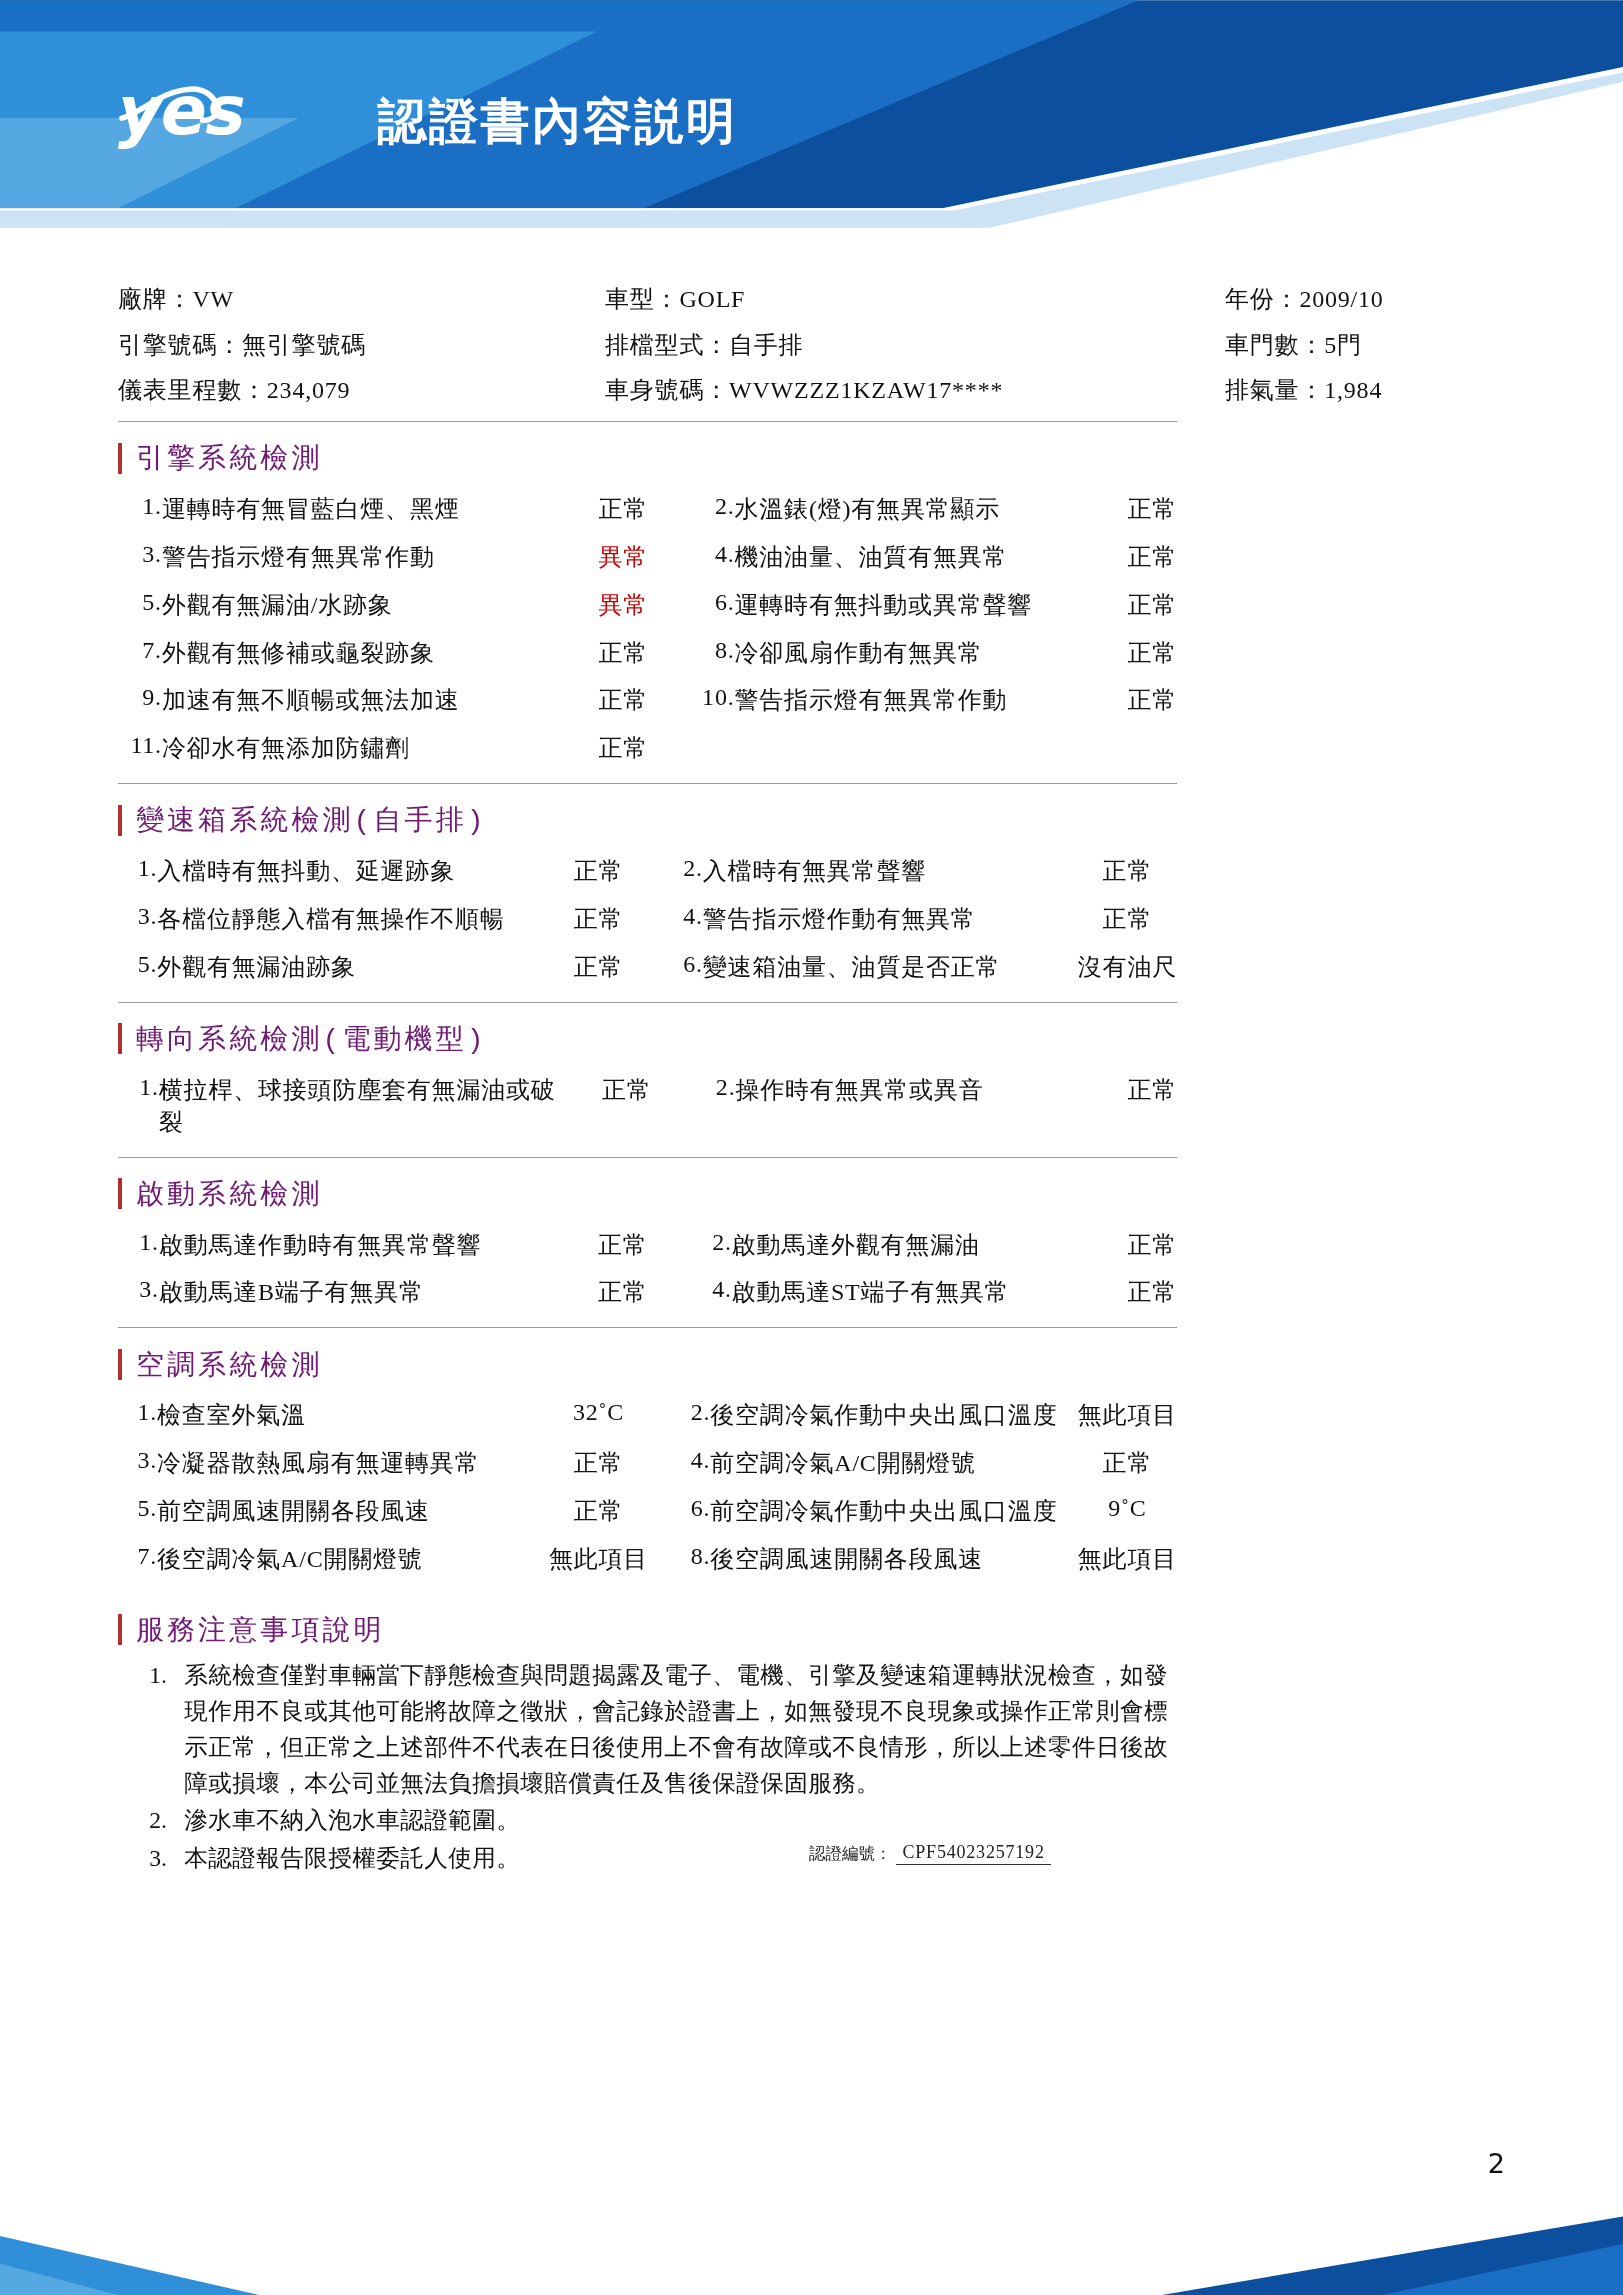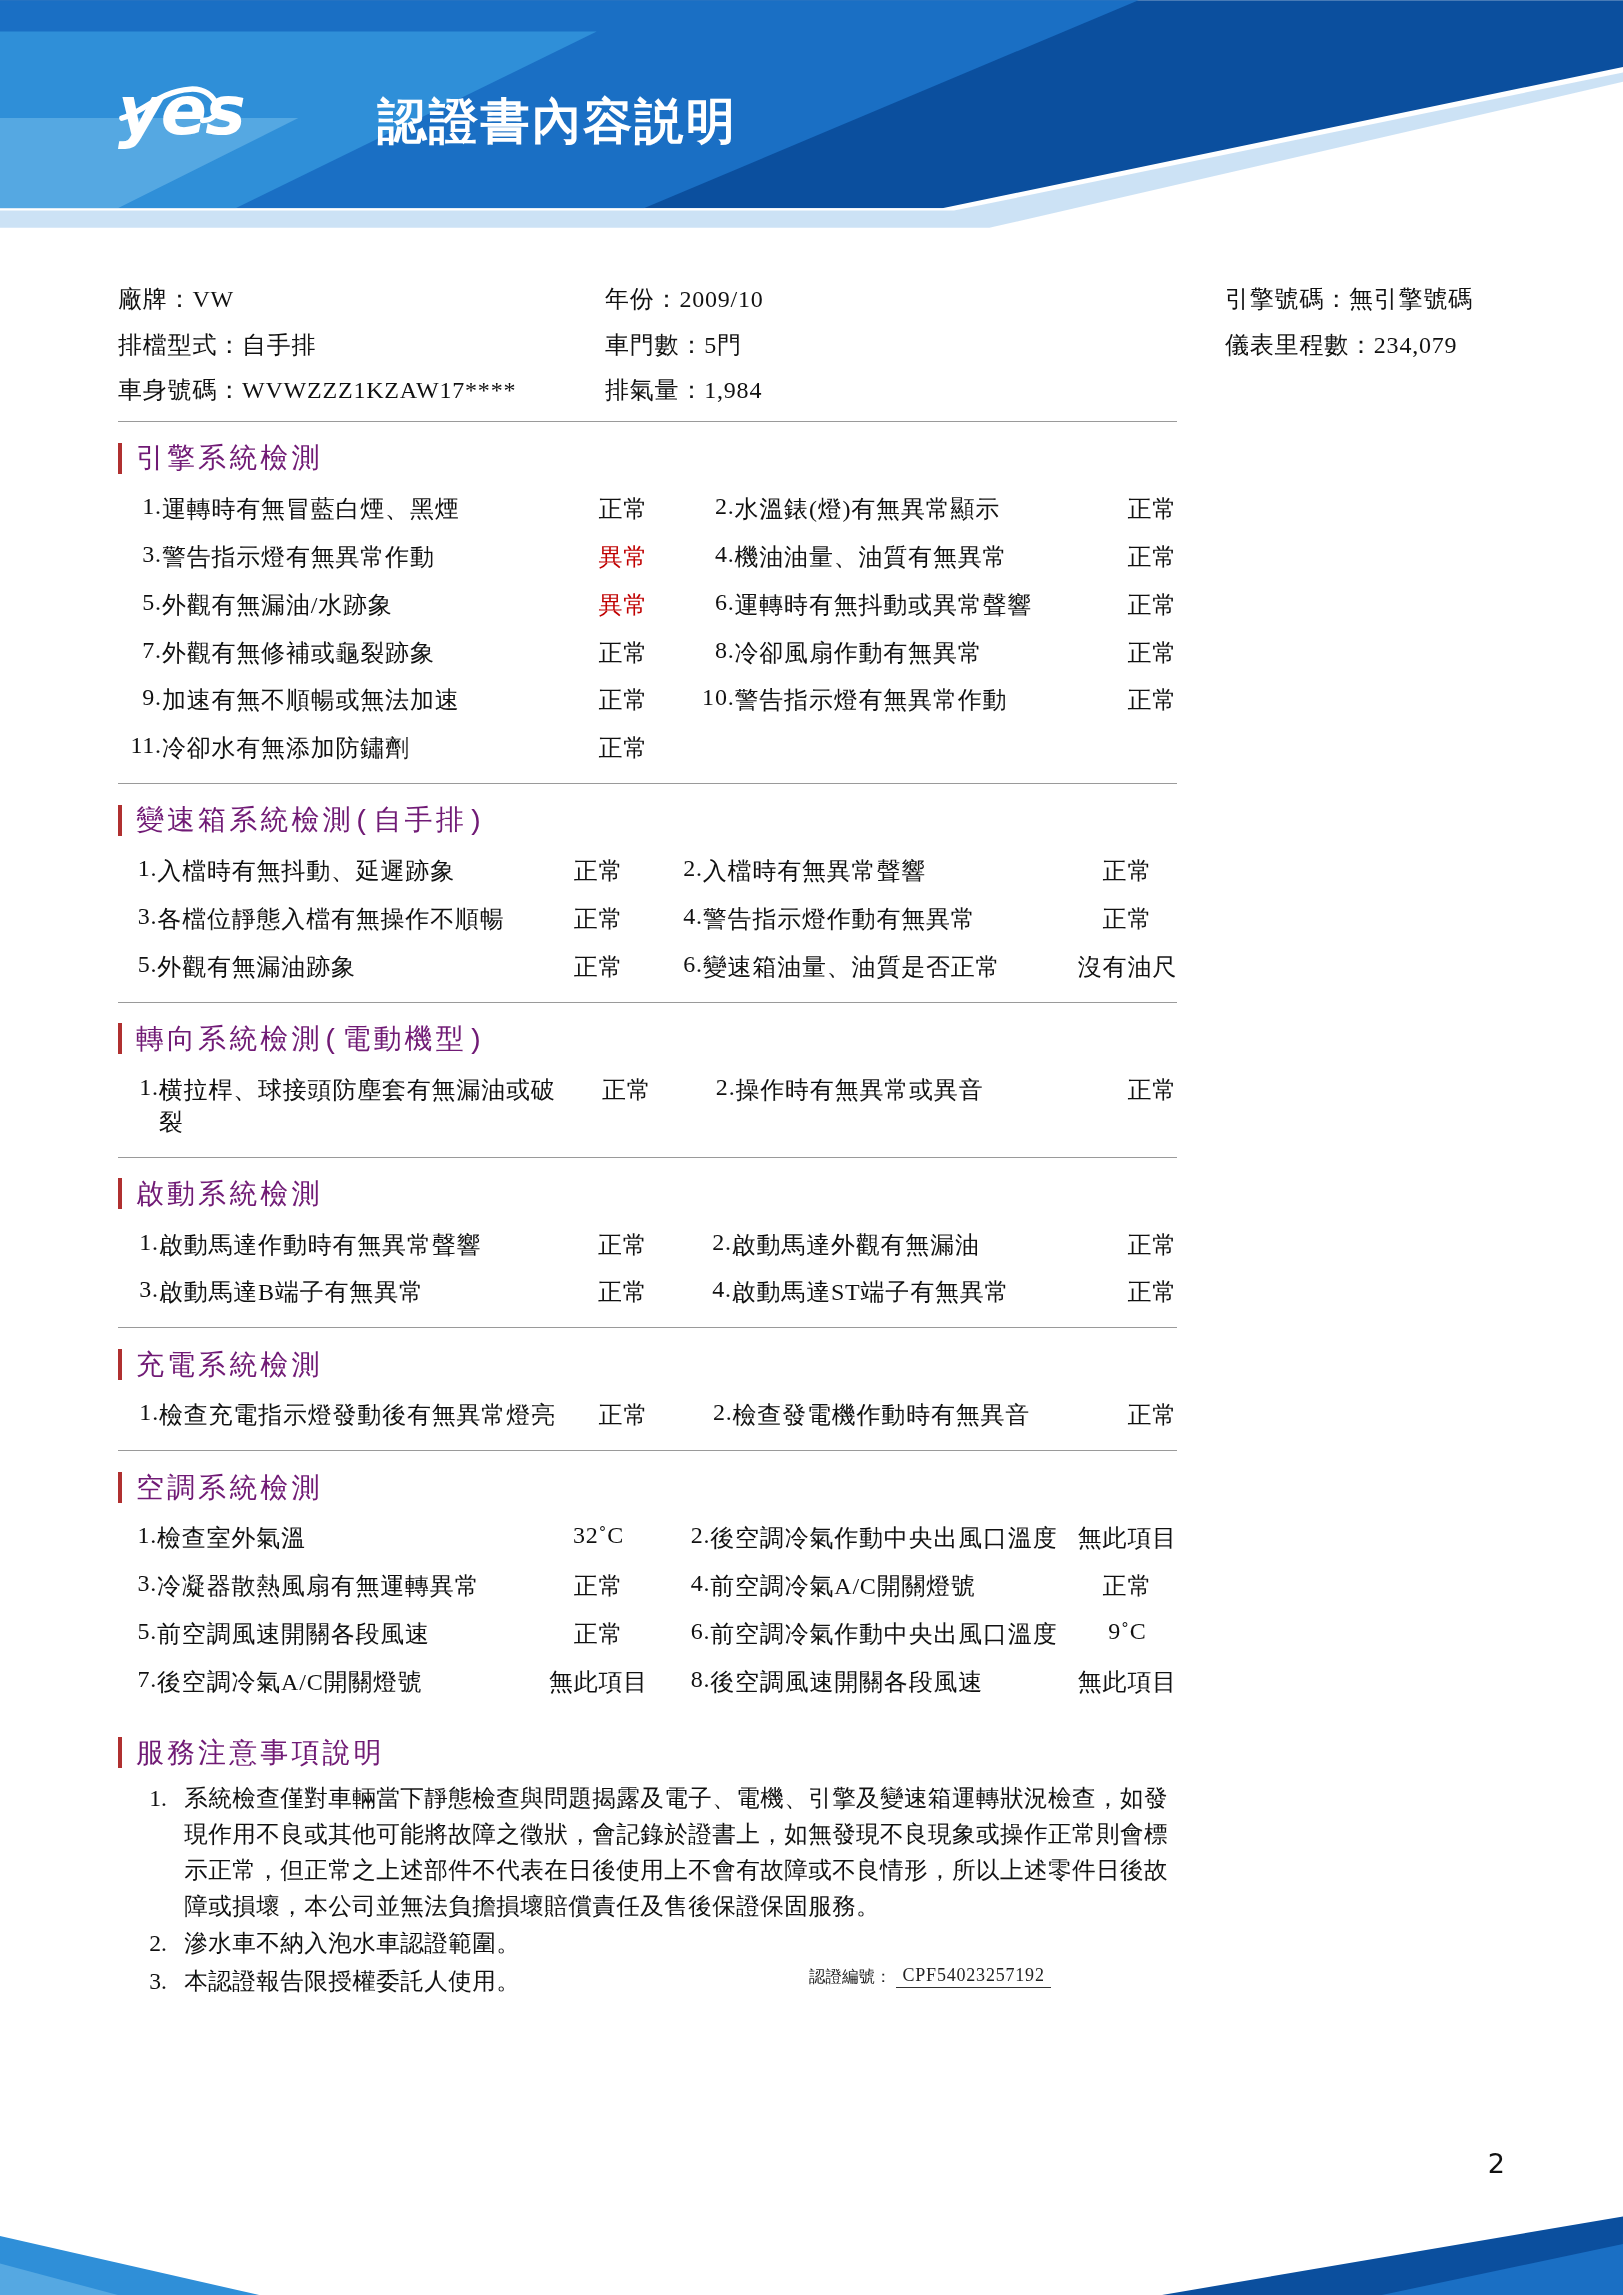--- a/index.html
+++ b/index.html
@@ -234,20 +234,21 @@
       </svg>
     </div>
     <div class="header-title">認證書內容説明</div>
   </div>
 </div>
 
 <div class="page">
 
   <div class="vehicle-info">
     <div class="cell">廠牌：VW</div>
+    <div class="cell">車型：GOLF</div>
     <div class="cell">年份：2009/10</div>
     <div class="cell">引擎號碼：無引擎號碼</div>
     <div class="cell">排檔型式：自手排</div>
     <div class="cell">車門數：5門</div>
     <div class="cell">儀表里程數：234,079</div>
     <div class="cell">車身號碼：WVWZZZ1KZAW17****</div>
     <div class="cell">排氣量：1,984</div>
   </div>
 
   <div id="sections-root">
@@ -375,38 +376,20 @@
               <td class="num2">2.</td>
               <td class="label-r">啟動馬達外觀有無漏油</td>
               <td class="res-r">正常</td>
             </tr>
             <tr>
               <td class="num">3.</td>
               <td class="label-l">啟動馬達B端子有無異常</td>
               <td class="res-l">正常</td>
               <td class="num2">4.</td>
               <td class="label-r">啟動馬達ST端子有無異常</td>
-              <td class="res-r">正常</td>
-            </tr>
-          </tbody>
-        </table>
-      </div>
-      <div class="section">
-        <div class="section-title">
-          <span class="bar"></span>
-          <span class="text">充電系統檢測</span>
-        </div>
-        <table class="items">
-          <tbody>
-            <tr>
-              <td class="num">1.</td>
-              <td class="label-l">檢查充電指示燈發動後有無異常燈亮</td>
-              <td class="res-l">正常</td>
-              <td class="num2">2.</td>
-              <td class="label-r">檢查發電機作動時有無異音</td>
               <td class="res-r">正常</td>
             </tr>
           </tbody>
         </table>
       </div>
       <div class="section">
         <div class="section-title">
           <span class="bar"></span>
           <span class="text">空調系統檢測</span>
         </div>

